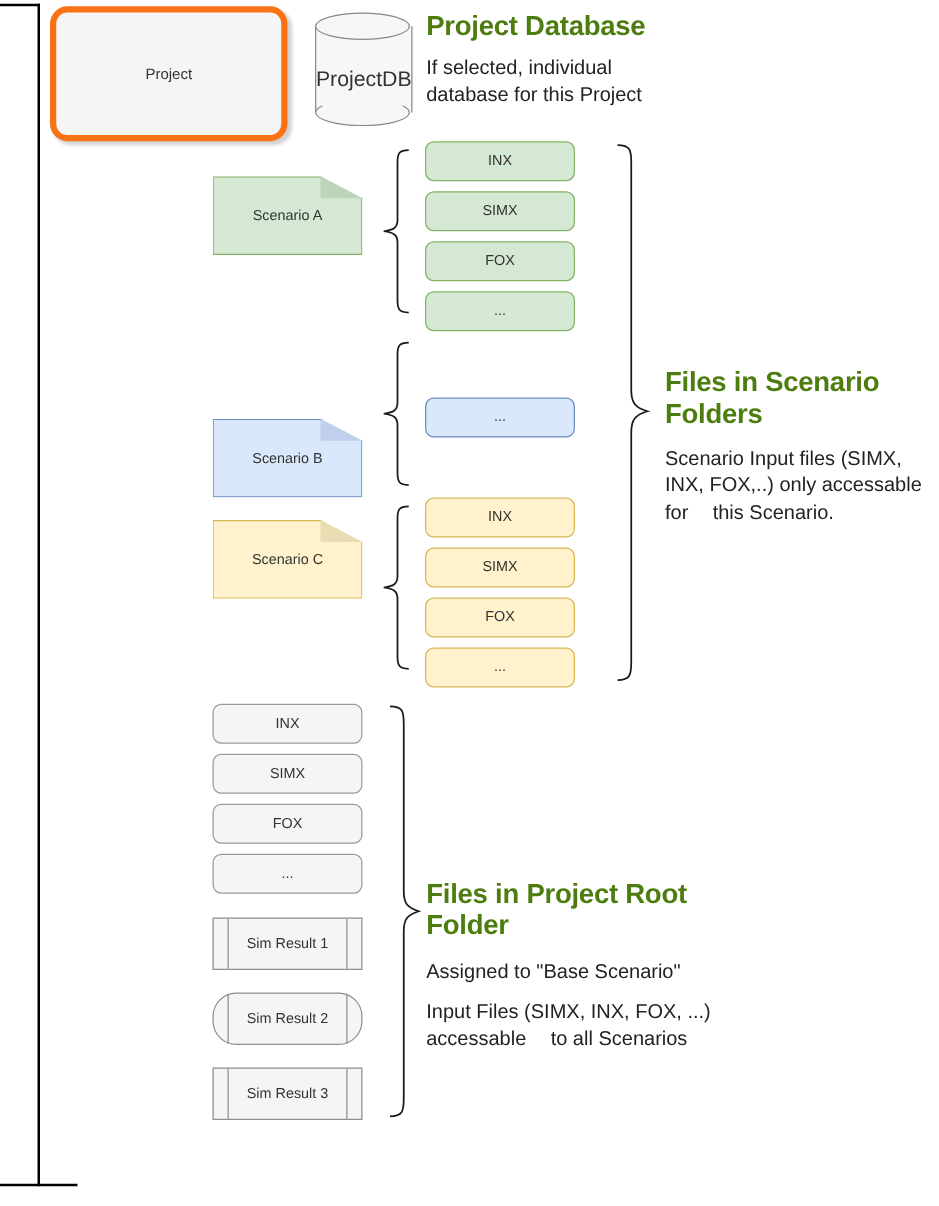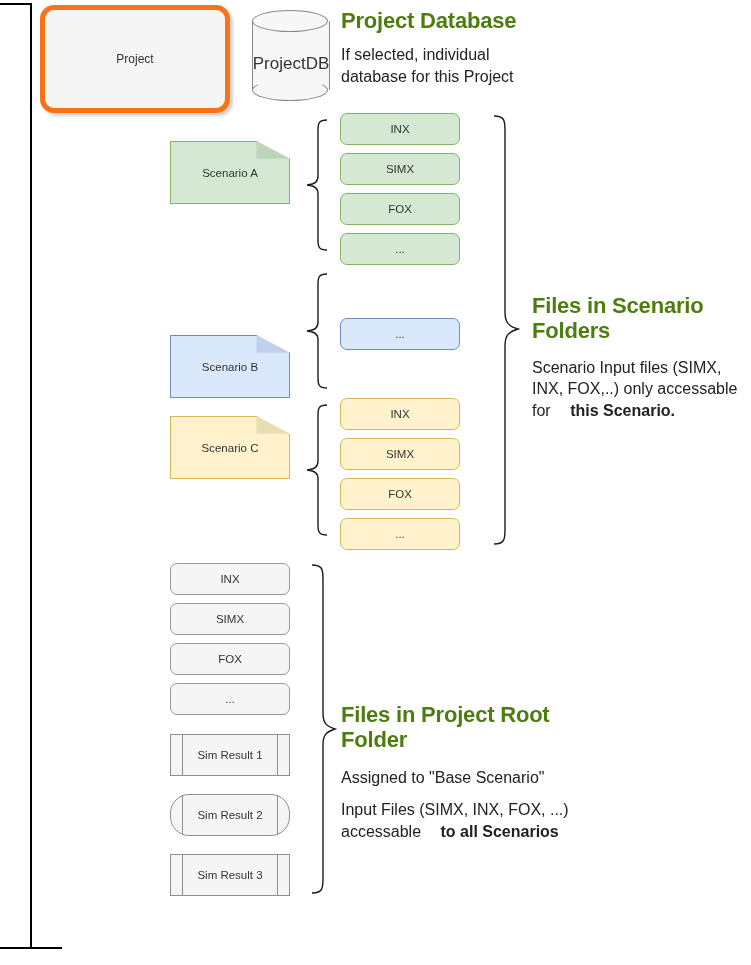--- a/index.html
+++ b/index.html
@@ -98,21 +98,21 @@
     font-weight: bold;
     line-height: 1.15;
     color: #4d7c0f;
     letter-spacing: -0.2px;
   }
   .head-sub {
     font-size: 16px;
     line-height: 1.35;
     color: #222222;
   }
-  .head-sub b { font-weight: bold; padding-left: 15px; }
+  .head-sub b { font-weight: normal; padding-left: 15px; }
 
   
   .doc {
     width: 120px; height: 63px;
     position: absolute;
     box-sizing: border-box;
   }
   .doc .body {
     position: absolute; inset: 0;
     clip-path: polygon(0 0, 72% 0, 100% 28%, 100% 100%, 0 100%);

